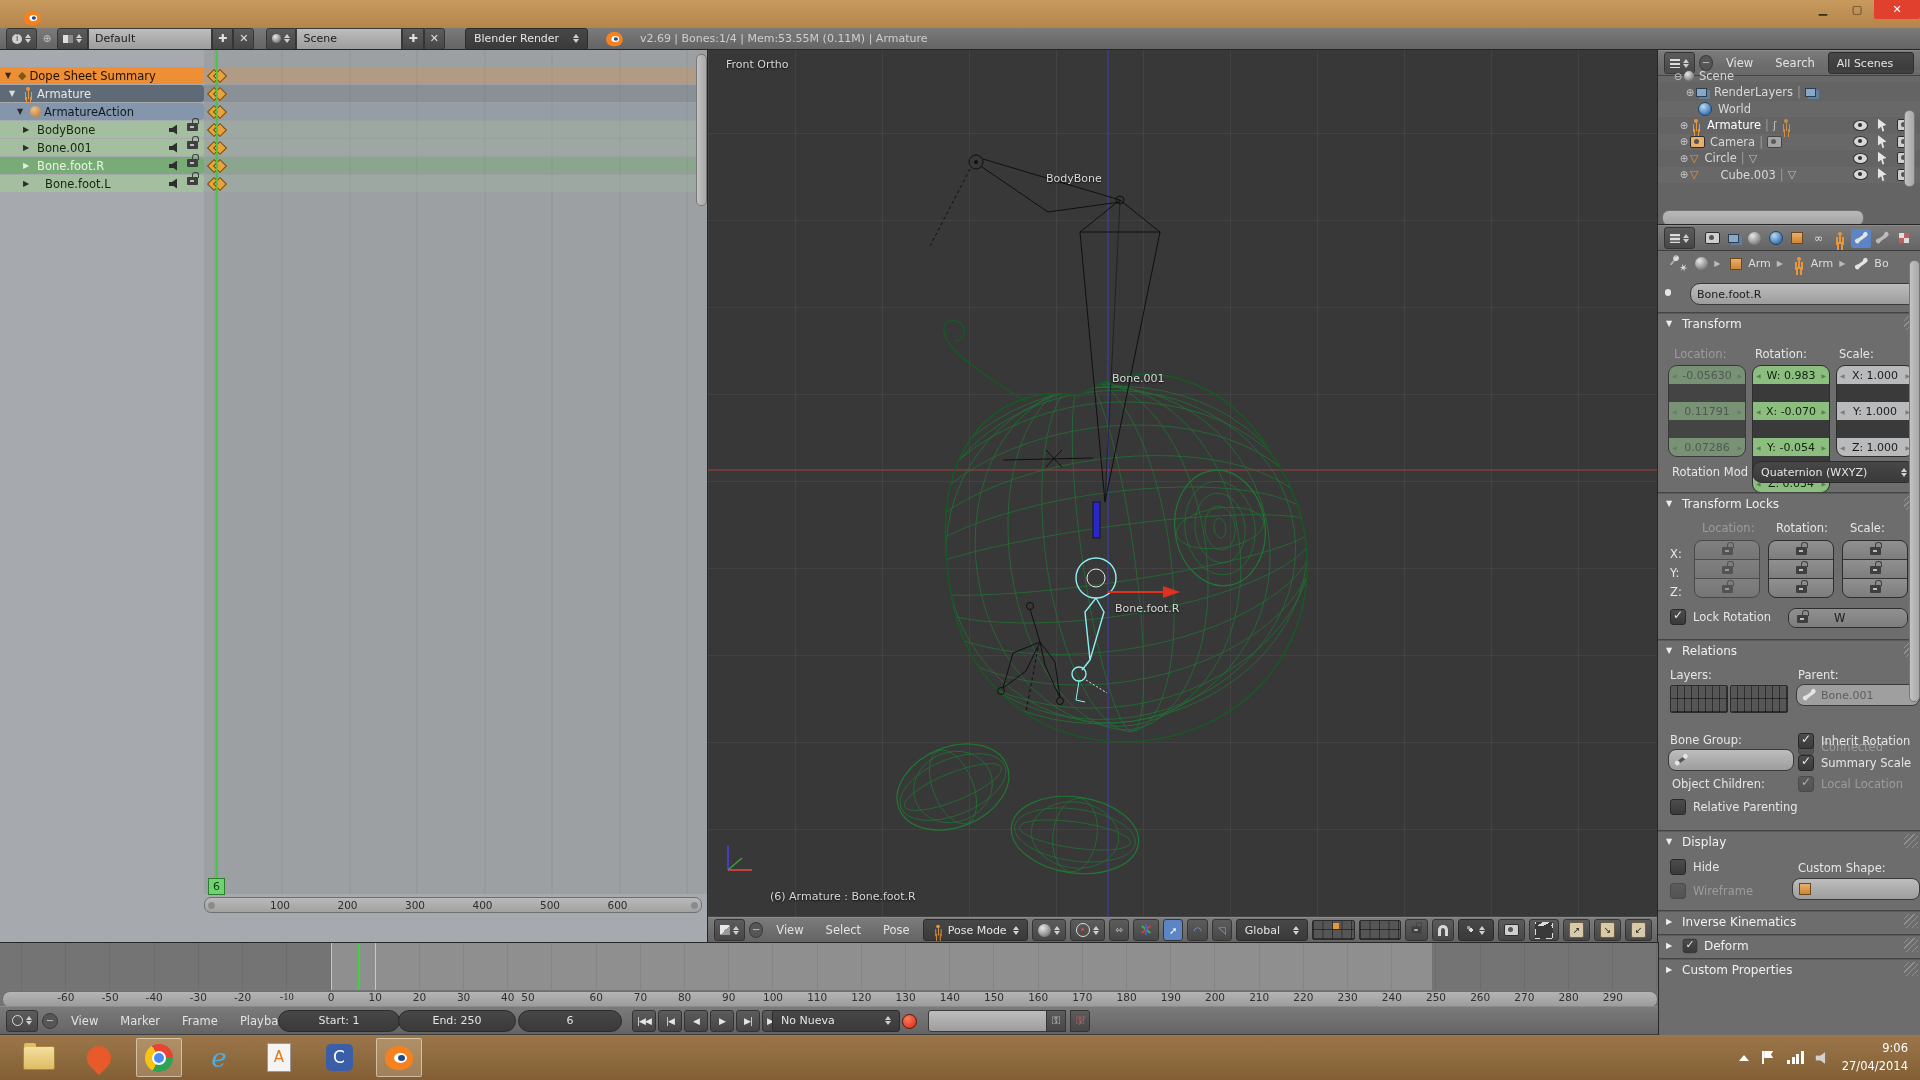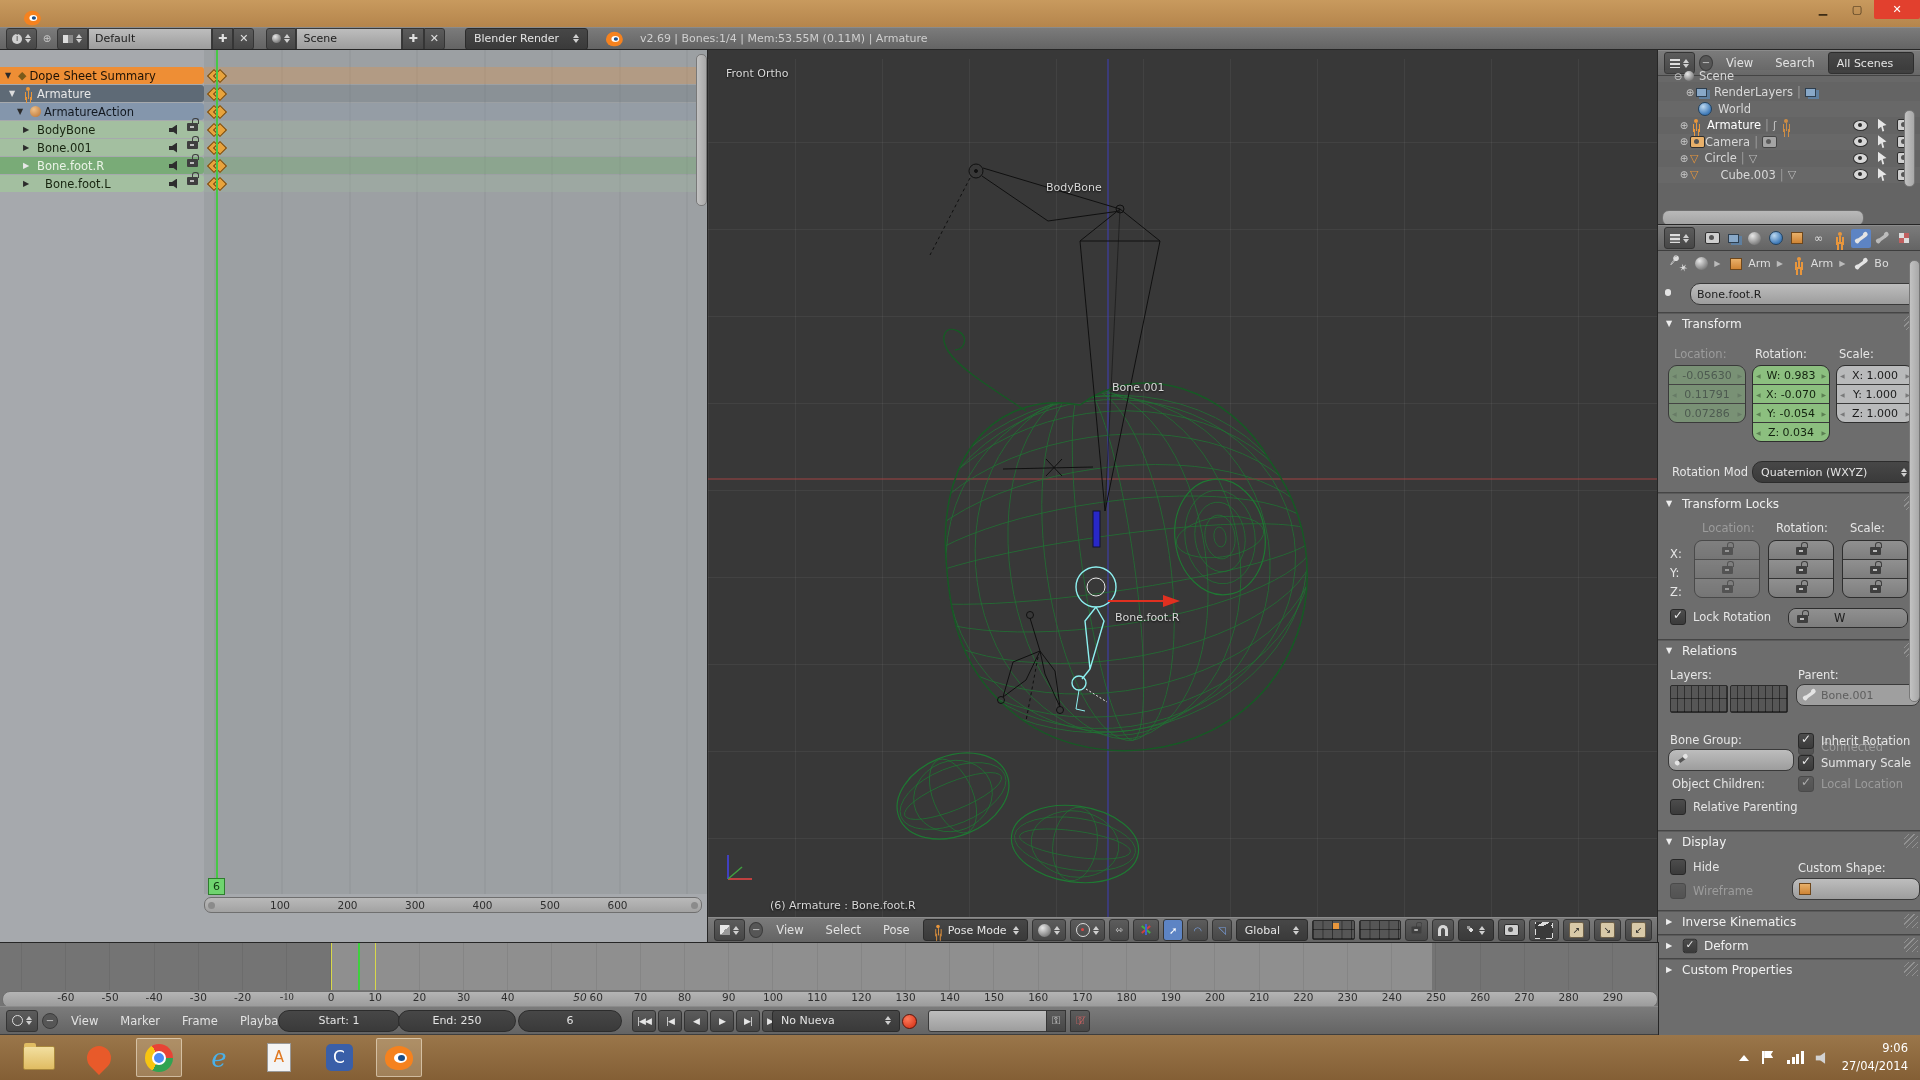--- a/index.html
+++ b/index.html
@@ -39,21 +39,21 @@
   .vscroll{position:absolute;width:9px;border-radius:5px;background:linear-gradient(90deg,#c2c2c2,#a8a8a8);border:1px solid #787878;}
   
   .spk{position:relative;width:12px;height:10px;display:inline-block;}
   .spk::before{content:"";position:absolute;left:0;top:3px;width:4px;height:4px;background:#2d2d2d;}
   .spk::after{content:"";position:absolute;left:3px;top:0;width:5px;height:10px;background:#2d2d2d;clip-path:polygon(0 35%,100% 0,100% 100%,0 65%);}
   .padlock{position:relative;width:11px;height:8px;background:#3f3f3f;border-radius:1px;display:inline-block;margin-top:5px;}
   .padlock::before{content:"";position:absolute;left:5px;top:-5px;width:5px;height:5px;border:1.5px solid #3f3f3f;border-bottom:none;border-radius:3px 3px 0 0;}
   .padlock::after{content:"";position:absolute;left:3px;top:3px;width:4px;height:2px;background:#bdbdbd;}
   
   #vp{left:708px;top:50px;width:950px;height:893px;background:#383838;outline:1px solid #262626;}
-  #vp-canvas{left:0;top:9px;width:950px;height:867px;
+  #vp-canvas{left:0;top:0;width:950px;height:867px;
     background-image:repeating-linear-gradient(90deg,rgba(255,255,255,.05) 0 1px,transparent 1px 87px),repeating-linear-gradient(0deg,rgba(255,255,255,.05) 0 1px,transparent 1px 87px);}
   .vplabel{position:absolute;color:#d8d8d8;font-size:11px;text-shadow:0 1px 2px rgba(0,0,0,.8);white-space:nowrap;}
   
   #outliner{left:1658px;top:50px;width:262px;height:175px;background:#646464;outline:1px solid #262626;overflow:hidden;}
   .ol-row{position:absolute;left:0;width:262px;height:16.5px;display:flex;align-items:center;font-size:11.5px;color:#d8d8d8;}
   .ol-row:nth-child(odd){background:rgba(255,255,255,.03);}
   .plus{color:#c9c9c9;font-size:10px;width:12px;text-align:center;}
   .pipe{color:#9a9a9a;margin:0 4px;}
   .eye{position:relative;width:13px;height:9px;background:#d8d8d8;border-radius:50%;border:1px solid #2e2e2e;}
   .eye::after{content:"";position:absolute;left:4px;top:2px;width:4px;height:4px;border-radius:50%;background:#2e2e2e;}
@@ -67,21 +67,21 @@
   .person::before{content:"";position:absolute;left:4px;top:0;width:4px;height:4px;border-radius:50%;background:#e8963c;}
   .person::after{content:"";position:absolute;left:5.5px;top:4px;width:1.6px;height:8px;background:#e8963c;box-shadow:-3px 1px 0 #e8963c,3px 1px 0 #e8963c,-2px 6px 0 #e8963c,2px 6px 0 #e8963c;}
   
   #props{left:1658px;top:225px;width:262px;height:810px;background:#6d6d6d;outline:1px solid #262626;}
   .ptab{width:21px;height:19px;border-radius:2px;display:flex;align-items:center;justify-content:center;}
   .ptab.sel{background:#5d84c4;}
   .panelhdr{position:absolute;left:0;width:262px;height:20px;display:flex;align-items:center;gap:6px;padding-left:8px;box-sizing:border-box;color:#f0f0f0;font-size:12px;border-top:1px solid #5a5a5a;box-shadow:0 -1px 0 #454545;}
   .grip{position:absolute;right:2px;top:2px;width:14px;height:14px;background:repeating-linear-gradient(135deg,transparent 0 3px,rgba(255,255,255,.25) 3px 4px);}
   .collabel{position:absolute;font-size:11.5px;color:#e6e6e6;}
   .collabel.dim{color:#9c9c9c;}
-  .valcol{position:absolute;width:76px;border:1px solid #2e2e2e;border-radius:9px;overflow:hidden;background:#3a3a3a;display:flex;flex-direction:column;gap:1px;}
+  .valcol{position:absolute;width:76px;border:1px solid #2e2e2e;border-radius:9px;overflow:hidden;background:#3a3a3a;display:flex;flex-direction:column;gap:18px;}
   .val{height:18px;display:flex;align-items:center;justify-content:center;font-size:11px;position:relative;}
   .val::before{content:"◀";position:absolute;left:3px;font-size:6px;opacity:.4;}
   .val::after{content:"▶";position:absolute;right:3px;font-size:6px;opacity:.4;}
   .v-green{background:#8cbf7f;color:#13220f;}
   .v-dimgreen{background:#7d9b78;color:#46564a;}
   .v-gray{background:#b9babb;color:#1b1b1b;}
   .chk{width:14px;height:14px;border-radius:3px;background:linear-gradient(#4c4c4c,#3a3a3a);border:1px solid #282828;position:relative;flex:none;}
   .chk.on::after{content:"✓";position:absolute;left:2px;top:-2px;color:#ececec;font-size:12px;}
   .chk.dim{opacity:.5;}
   .chklabel{font-size:11.5px;color:#e6e6e6;margin-left:7px;white-space:nowrap;}
@@ -568,21 +568,21 @@
         <span class="pipe">|</span>
         <span style="color:#ccc;font-size:10px">ʃ</span>
         <span class="person" style="margin-left:4px;opacity:.8"></span>
         <span class="eye" style="margin-left:auto"></span>
         <span class="cursor-ico" style="margin-left:10px"></span>
         <span class="cam-ico" style="margin-left:9px;margin-right:8px"></span>
       </div>
       <div class="ol-row" style="top:57.5px">
         <span class="plus" style="margin-left:20px">⊕</span>
         <span class="cam-ico" style="background:#e8b06a"></span>
-        <span style="">Camera</span>
+        <span style="margin-left:5px">Camera</span>
         <span class="pipe">|</span>
         <span class="cam-ico" style="opacity:.6"></span>
         <span class="eye" style="margin-left:auto"></span>
         <span class="cursor-ico" style="margin-left:10px"></span>
         <span class="cam-ico" style="margin-left:9px;margin-right:8px"></span>
       </div>
       <div class="ol-row" style="top:74px">
         <span class="plus" style="margin-left:20px">⊕</span>
         <span class="tri-mesh">▽</span>
         <span style="margin-left:6px">Circle</span>
@@ -852,21 +852,21 @@
         <span class="ruler-num" style="left: 110px;">-50</span>
         <span class="ruler-num" style="left: 154.2px;">-40</span>
         <span class="ruler-num" style="left: 198.4px;">-30</span>
         <span class="ruler-num" style="left: 242.6px;">-20</span>
         <span class="ruler-num" style="left: 286.8px; font-family: Liberation Serif, serif;">-10</span>
         <span class="ruler-num" style="left: 331px;">0</span>
         <span class="ruler-num" style="left: 375.2px;">10</span>
         <span class="ruler-num" style="left: 419.4px;">20</span>
         <span class="ruler-num" style="left: 463.6px;">30</span>
         <span class="ruler-num" style="left: 507.8px;">40</span>
-        <span class="ruler-num" style="left: 580px; font-style: italic;">50</span>
+        <span class="ruler-num" style="left: 528px;">50</span>
         <span class="ruler-num" style="left: 596.2px;">60</span>
         <span class="ruler-num" style="left: 640.4px;">70</span>
         <span class="ruler-num" style="left: 684.6px;">80</span>
         <span class="ruler-num" style="left: 728.8px;">90</span>
         <span class="ruler-num" style="left: 773px;">100</span>
         <span class="ruler-num" style="left: 817.2px;">110</span>
         <span class="ruler-num" style="left: 861.4px;">120</span>
         <span class="ruler-num" style="left: 905.6px;">130</span>
         <span class="ruler-num" style="left: 949.8px;">140</span>
         <span class="ruler-num" style="left: 994px;">150</span>

